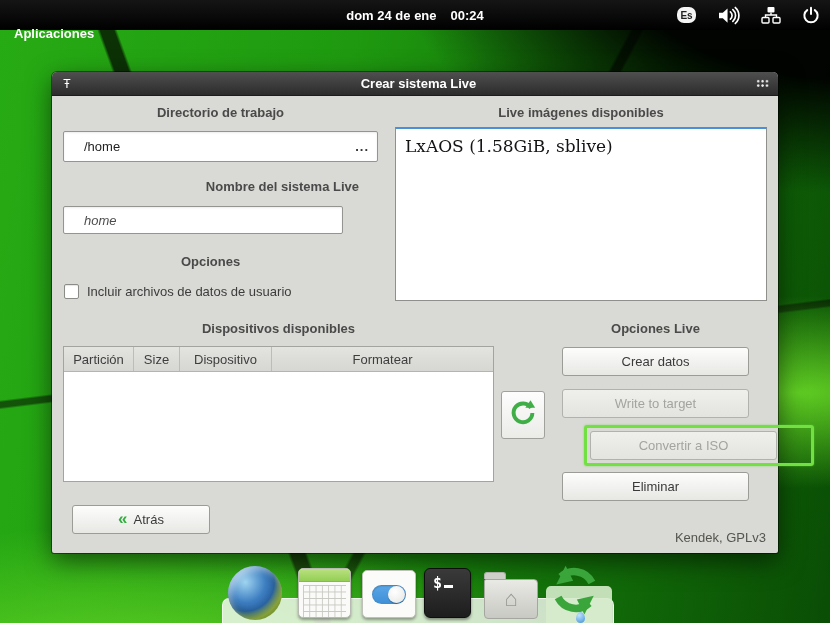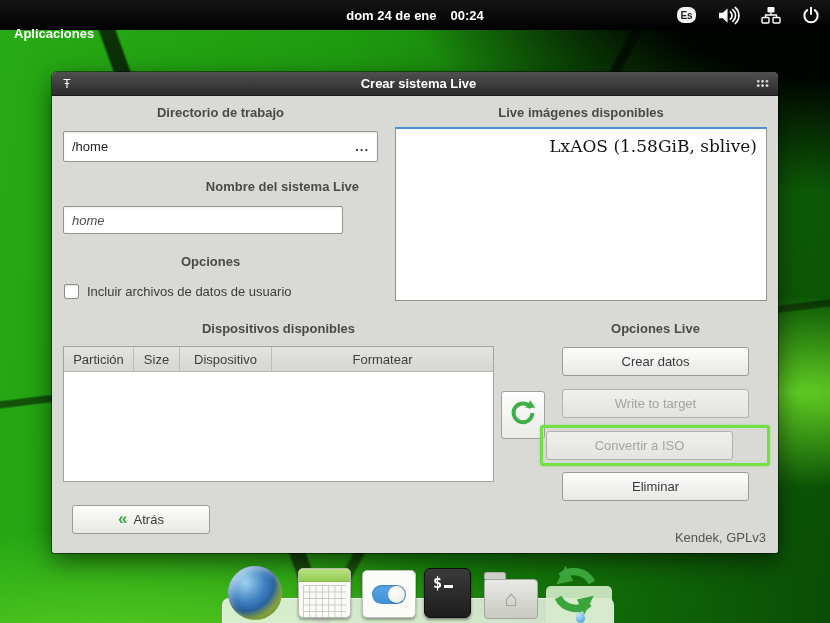--- a/index.html
+++ b/index.html
@@ -50,21 +50,21 @@
   .titlebar .tb-left { width:30px; text-align:center; font-size:12px; line-height:1; cursor:default; }
   .titlebar .tb-title { position:absolute; left:0; right:0; text-align:center; font-size:13px; font-weight:bold; pointer-events:none;padding-left:7px; }
   .titlebar .tb-right { position:absolute; right:9px; width:13px; height:9px;
     background-image:radial-gradient(circle, #eee 1.15px, transparent 1.3px);
     background-size:4.4px 4.4px; background-position:0 0; }
 
   .w-label { position:absolute; font-size:13px; font-weight:bold; color:#4a4a4a; text-align:center; }
 
   .entry {
     position:absolute; background:#fff; border:1px solid #949490; border-radius:2px;
-    font-size:13px; color:#222; display:flex; align-items:center; padding:0 8px;
+    font-size:13px; color:#222; display:flex; align-items:center; padding:0 20px;
     box-shadow:inset 0 1px 2px rgba(0,0,0,.08);
   }
   .entry .browse-dots { position:absolute; right:8px; color:#333; letter-spacing:1px; font-weight:bold; cursor:pointer; }
   .entry.placeholder { font-style:italic; color:#4d4d4d; }
 
   .chk-row { position:absolute; display:flex; align-items:center; gap:8px; font-size:13px; color:#3c3c3c; }
   .chk-box { width:15px; height:15px; background:#fff; border:1px solid #8b8b87; border-radius:2px;
     box-shadow:inset 0 1px 1px rgba(0,0,0,.1); }
 
   .devices-table { position:absolute; border:1px solid #a3a39f; background:#fff; }
@@ -78,21 +78,21 @@
   .refresh-btn {
     position:absolute; width:44px; height:48px; border:1px solid #a0a09c; border-radius:3px;
     background:linear-gradient(#fdfdfd,#ebebe8); display:flex; align-items:center; justify-content:center;
     cursor:pointer;
   }
 
   .listbox {
     position:absolute; background:#fff; border:1px solid #8f8f8b; border-top:2px solid #4a90d9;
     overflow:hidden;
   }
-  .list-item { font-family:"DejaVu Serif", serif; font-size:17px; color:#141414; padding:7px 9px 0 9px; cursor:default;text-align:right; }
+  .list-item { font-family:"DejaVu Serif", serif; font-size:17px; color:#141414; padding:7px 9px 0 9px; cursor:default; }
 
   .btn {
     position:absolute; height:29px; border:1px solid #9b9b97; border-radius:3px;
     background:linear-gradient(#fdfdfc,#e7e7e4);
     font-size:13px; color:#3a3a3a; display:flex; align-items:center; justify-content:center;
     cursor:pointer; font-family:inherit;
   }
   .btn.disabled { color:#a3a3a0; background:linear-gradient(#efefec,#e3e3e0); border-color:#b1b1ad; cursor:default; }
   .hl-box { position:absolute; border:3px solid #72e042; border-radius:3px; box-shadow:0 0 2px rgba(90,220,50,.7); }
   .hl-box .btn { position:absolute; left:3px; top:3px; }
@@ -221,21 +221,21 @@
 
     <div class="w-label" style="left:343px; top:33px; width:372px;">Live imágenes disponibles</div>
     <div class="listbox" style="left:343px; top:55px; width:372px; height:174px;">
       <div class="list-item">LxAOS (1.58GiB, sblive)</div>
     </div>
 
     <div class="w-label" style="left:510px; top:249px; width:187px;">Opciones Live</div>
 
     <button class="btn" style="left:510px; top:275px; width:187px;">Crear datos</button>
     <button class="btn disabled" style="left:510px; top:317px; width:187px;">Write to target</button>
-    <div class="hl-box" style="left:488px; top:353px; width:230px; height:41px;">
+    <div class="hl-box" style="left:532px; top:353px; width:230px; height:41px;">
       <button class="btn disabled" style="width:187px;">Convertir a ISO</button>
     </div>
     <button class="btn" style="left:510px; top:400px; width:187px;">Eliminar</button>
 
     <button class="btn back-btn" style="left:20px; top:433px; width:138px;">
       <span class="back-chevrons">«</span>
       <span>Atrás</span>
     </button>
 
     <div class="w-footer" style="right:12px; top:458px;">Kendek, GPLv3</div>

